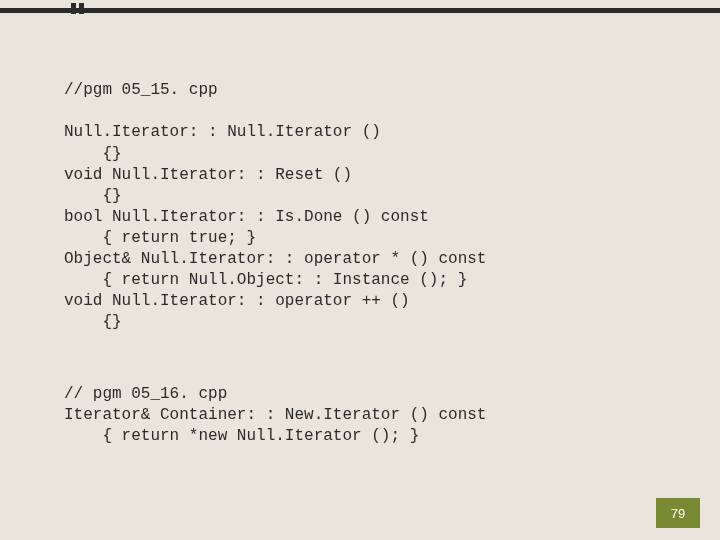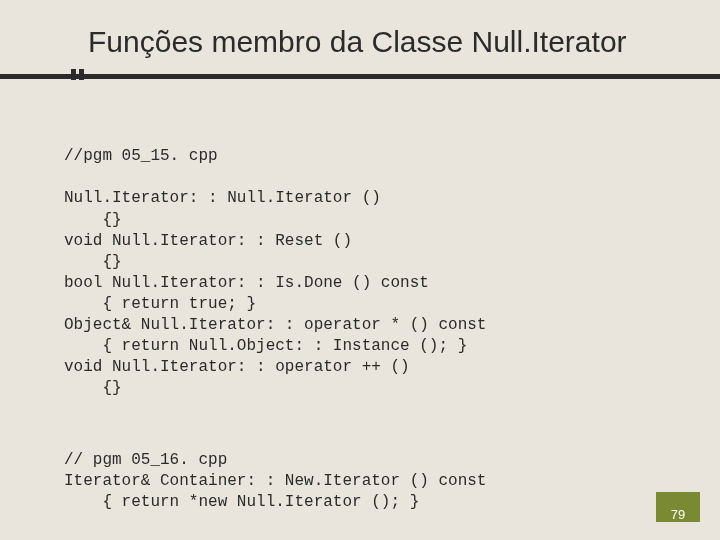--- a/index.html
+++ b/index.html
@@ -64,32 +64,29 @@
     position: absolute;
     right: 20px;
     bottom: 18px;
     width: 44px;
     height: 30px;
     background: #7a8a33;
     color: #ffffff;
     font-family: Verdana, Geneva, sans-serif;
     font-size: 13px;
     display: flex;
-    align-items: flex-end;
+    align-items: center;
     justify-content: center;
   }
 </style>
 </head>
 <body>
 
 <div class="slide">
 
-  <div class="title-block">
-    <div class="title">Funções membro da Classe Null.Iterator</div>
-  </div>
 
   <div class="rule-area">
     <div class="rule"></div>
     <div class="tick t1"></div>
     <div class="tick t2"></div>
   </div>
 
   <div class="content">
     <div>//pgm 05_15. cpp
 

